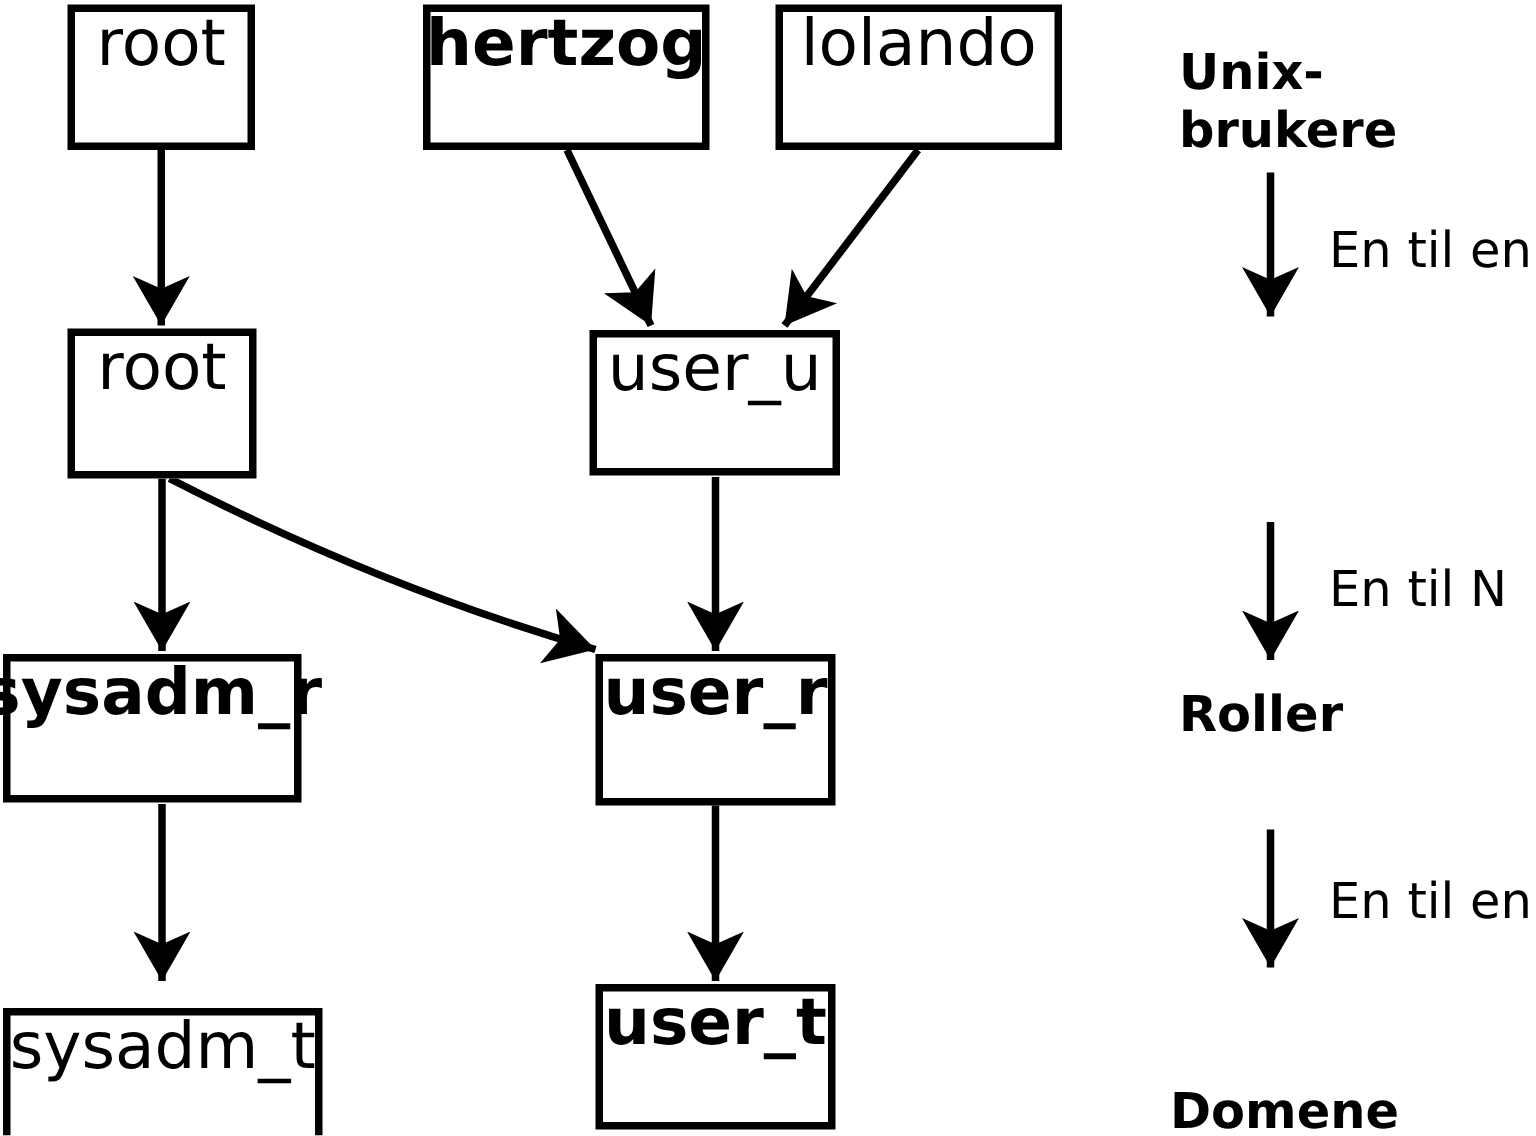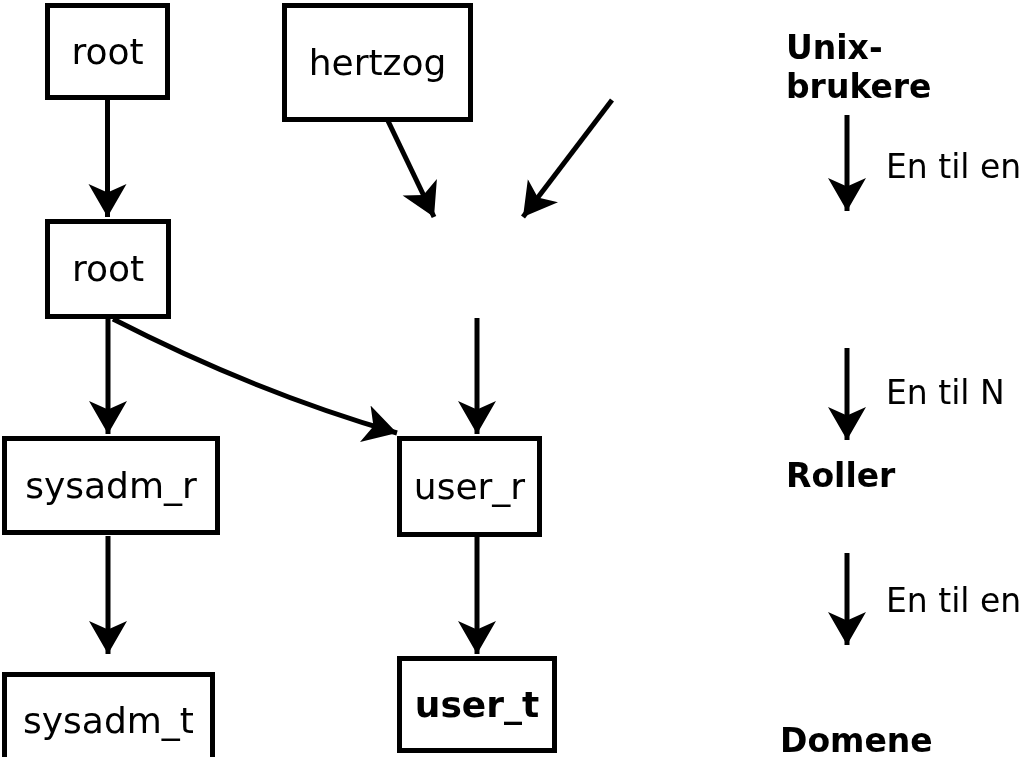--- a/index.html
+++ b/index.html
@@ -27,23 +27,22 @@
     stroke: #000000;
     stroke-width: 5;
     fill: none;
   }
   .node {
     position: absolute;
     box-sizing: border-box;
     border: 5px solid #000000;
     background: #ffffff;
     display: flex;
-    align-items: center;
     justify-content: center;
-    font-size: 36px;
+    font-size: 43px;
     line-height: 1;
     white-space: nowrap;
   }
   .legend-head {
     position: absolute;
     font-size: 33px;
     font-weight: bold;
     line-height: 39px;
     white-space: pre-line;
   }
@@ -76,32 +75,38 @@
     <path class="edge" d="M477,536 L477,654" marker-end="url(#ah)"></path>
 
     <path class="edge" d="M847,115 L847,211" marker-end="url(#ah)"></path>
     <path class="edge" d="M847,348 L847,440" marker-end="url(#ah)"></path>
     <path class="edge" d="M847,553 L847,645" marker-end="url(#ah)"></path>
   </svg>
 
   <div class="node" style="left:45px; top:3px; width:125px; height:97px;">
     <span>root</span>
   </div>
-  <div class="node" style="left:282px; top:3px; width:191px; height:119px;">
+  <div class="node" style="left:282px; top:3px; width:191px; height:97px;font-weight:bold;">
     <span>hertzog</span>
+  </div>
+  <div class="node" style="left:517px; top:3px; width:191px; height:97px;">
+    <span>lolando</span>
   </div>
 
   <div class="node" style="left:45px; top:219px; width:126px; height:100px;">
     <span>root</span>
   </div>
+  <div class="node" style="left:393px; top:220px; width:167px; height:97px;">
+    <span>user_u</span>
+  </div>
 
-  <div class="node" style="left:2px; top:436px; width:218px; height:99px;">
+  <div class="node" style="left:2px; top:436px; width:199px; height:99px;font-weight:bold;">
     <span>sysadm_r</span>
   </div>
-  <div class="node" style="left:397px; top:436px; width:145px; height:101px;">
+  <div class="node" style="left:397px; top:436px; width:160px; height:101px;font-weight:bold;">
     <span>user_r</span>
   </div>
 
   <div class="node" style="left:2px; top:672px; width:213px; height:97px;">
     <span>sysadm_t</span>
   </div>
   <div class="node" style="left:397px; top:656px; width:160px; height:97px;font-weight:bold;">
     <span>user_t</span>
   </div>
 

